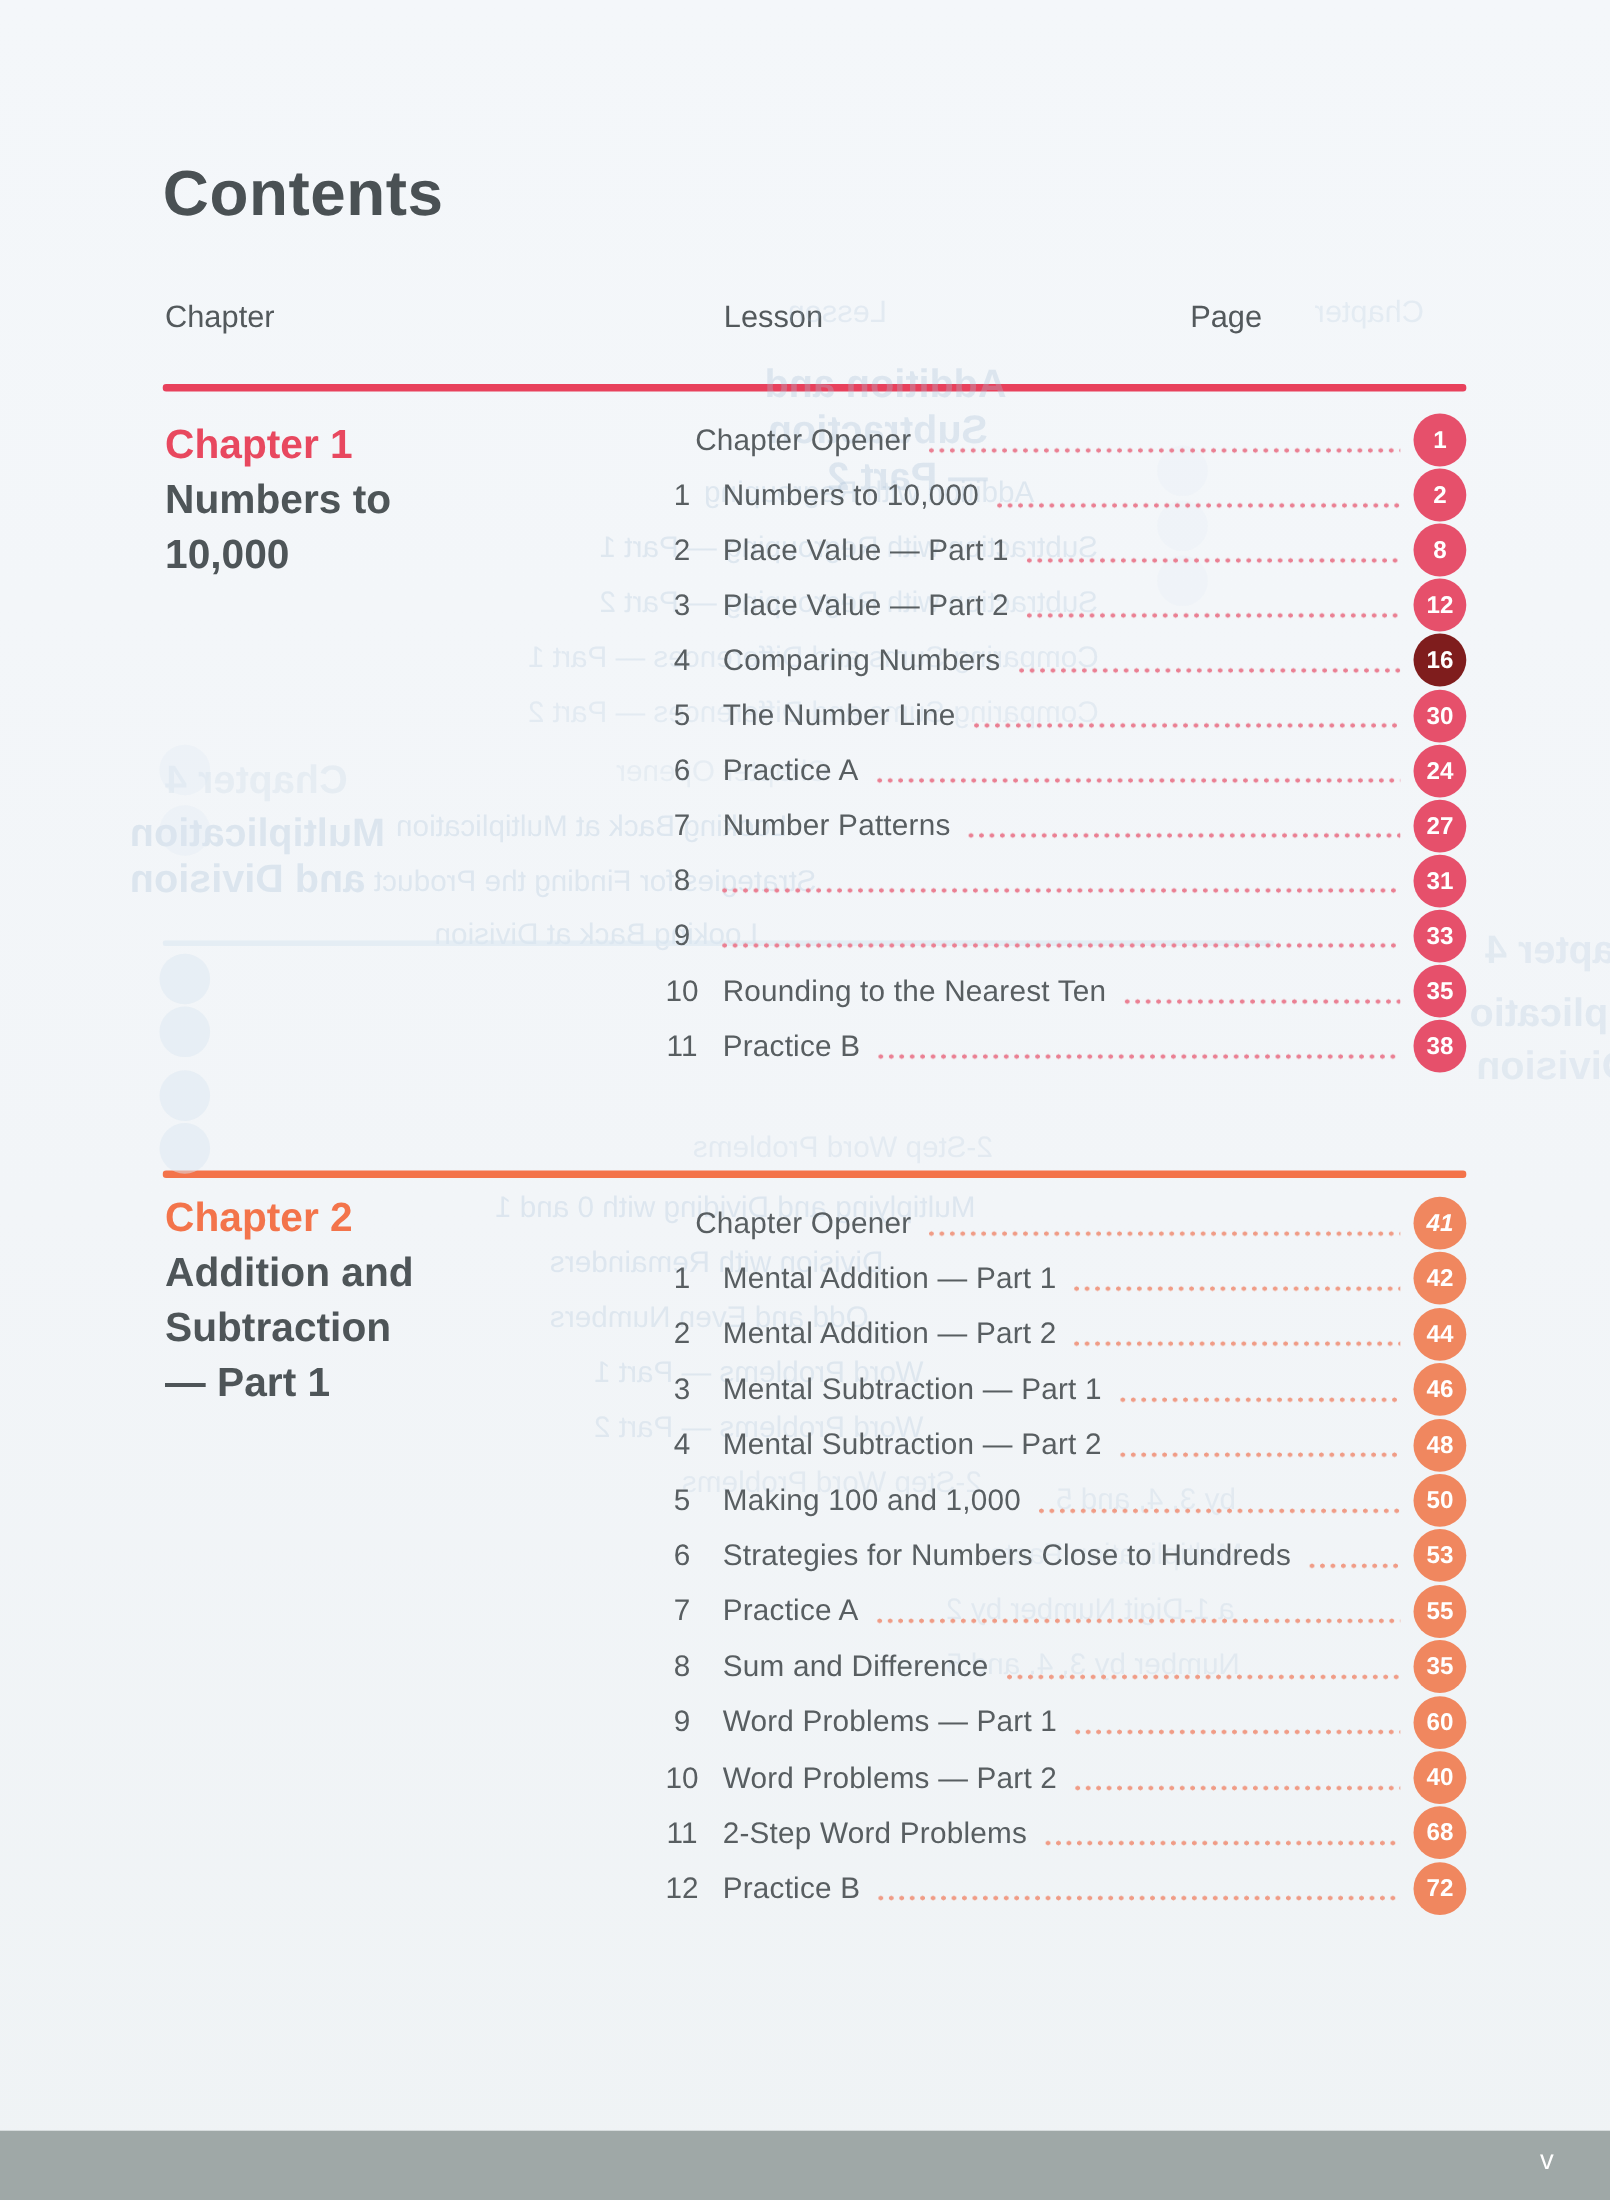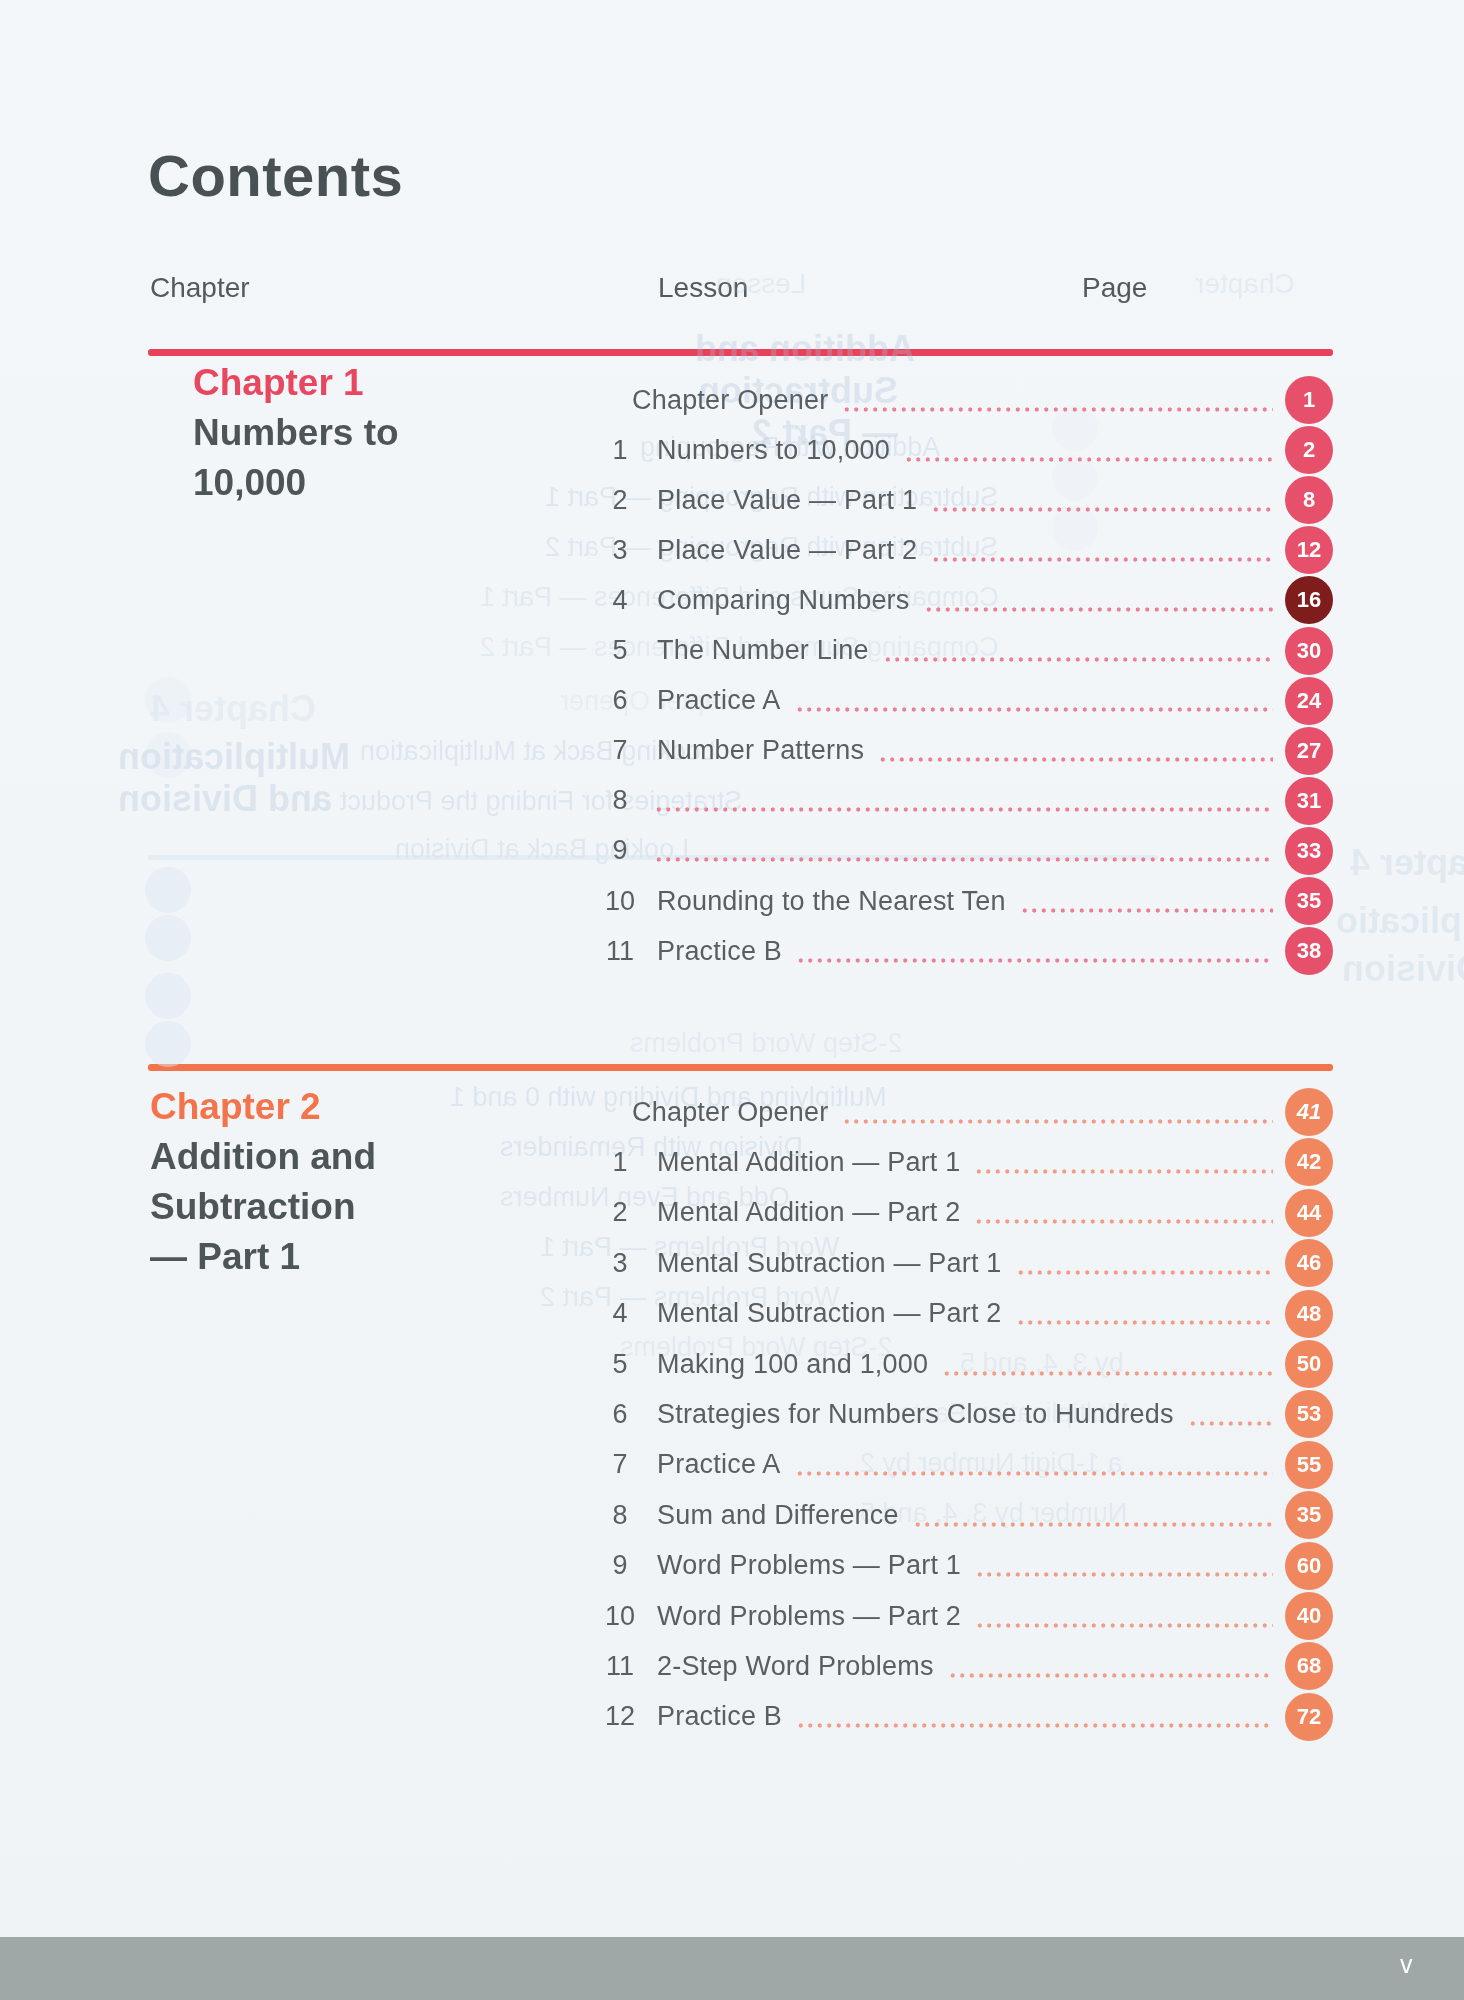--- a/index.html
+++ b/index.html
@@ -92,21 +92,21 @@
     <div class="abs ghost-circle" style="left: 145px; top: 915px; width: 46px; height: 46px; opacity: 0.5;"></div>
     <div class="abs ghost-circle" style="left: 145px; top: 973px; width: 46px; height: 46px; opacity: 0.5;"></div>
     <div class="abs ghost-circle" style="left: 145px; top: 1021px; width: 46px; height: 46px; opacity: 0.5;"></div>
     <div class="abs ghost-circle" style="left: 1052px; top: 405px; width: 46px; height: 46px; opacity: 0.18;"></div>
     <div class="abs ghost-circle" style="left: 1052px; top: 455px; width: 46px; height: 46px; opacity: 0.18;"></div>
     <div class="abs ghost-circle" style="left: 1052px; top: 505px; width: 46px; height: 46px; opacity: 0.18;"></div>
     <div class="abs ghost-rule" style="left: 148px; top: 855px; width: 1010px; height: 5px; opacity: 0.55;"></div>
   </div>
 <div class="abs" id="chapters">
     <div class="abs rule" style="top: 349px; background: rgb(232, 65, 92);"></div>
-    <div class="abs chapter-heading" style="top: 358px; margin-left: 43px;">
+    <div class="abs chapter-heading" style="top: 379px;">
       <span class="ch-label" style="color: rgb(232, 72, 95);">Chapter 1</span>
       <span class="ch-line">Numbers to</span>
       <span class="ch-line">10,000</span>
     </div>
     <div class="abs row opener" style="top: 375px;">
       <span class="title">Chapter Opener</span>
       <span class="leader" style="background-image: radial-gradient(circle, rgb(234, 128, 147) 1.9px, transparent 2.3px);"></span>
       <span class="pagecircle" style="background: rgb(230, 80, 107);">1</span>
     </div>
     <div class="abs row" style="top: 425.1px;">

